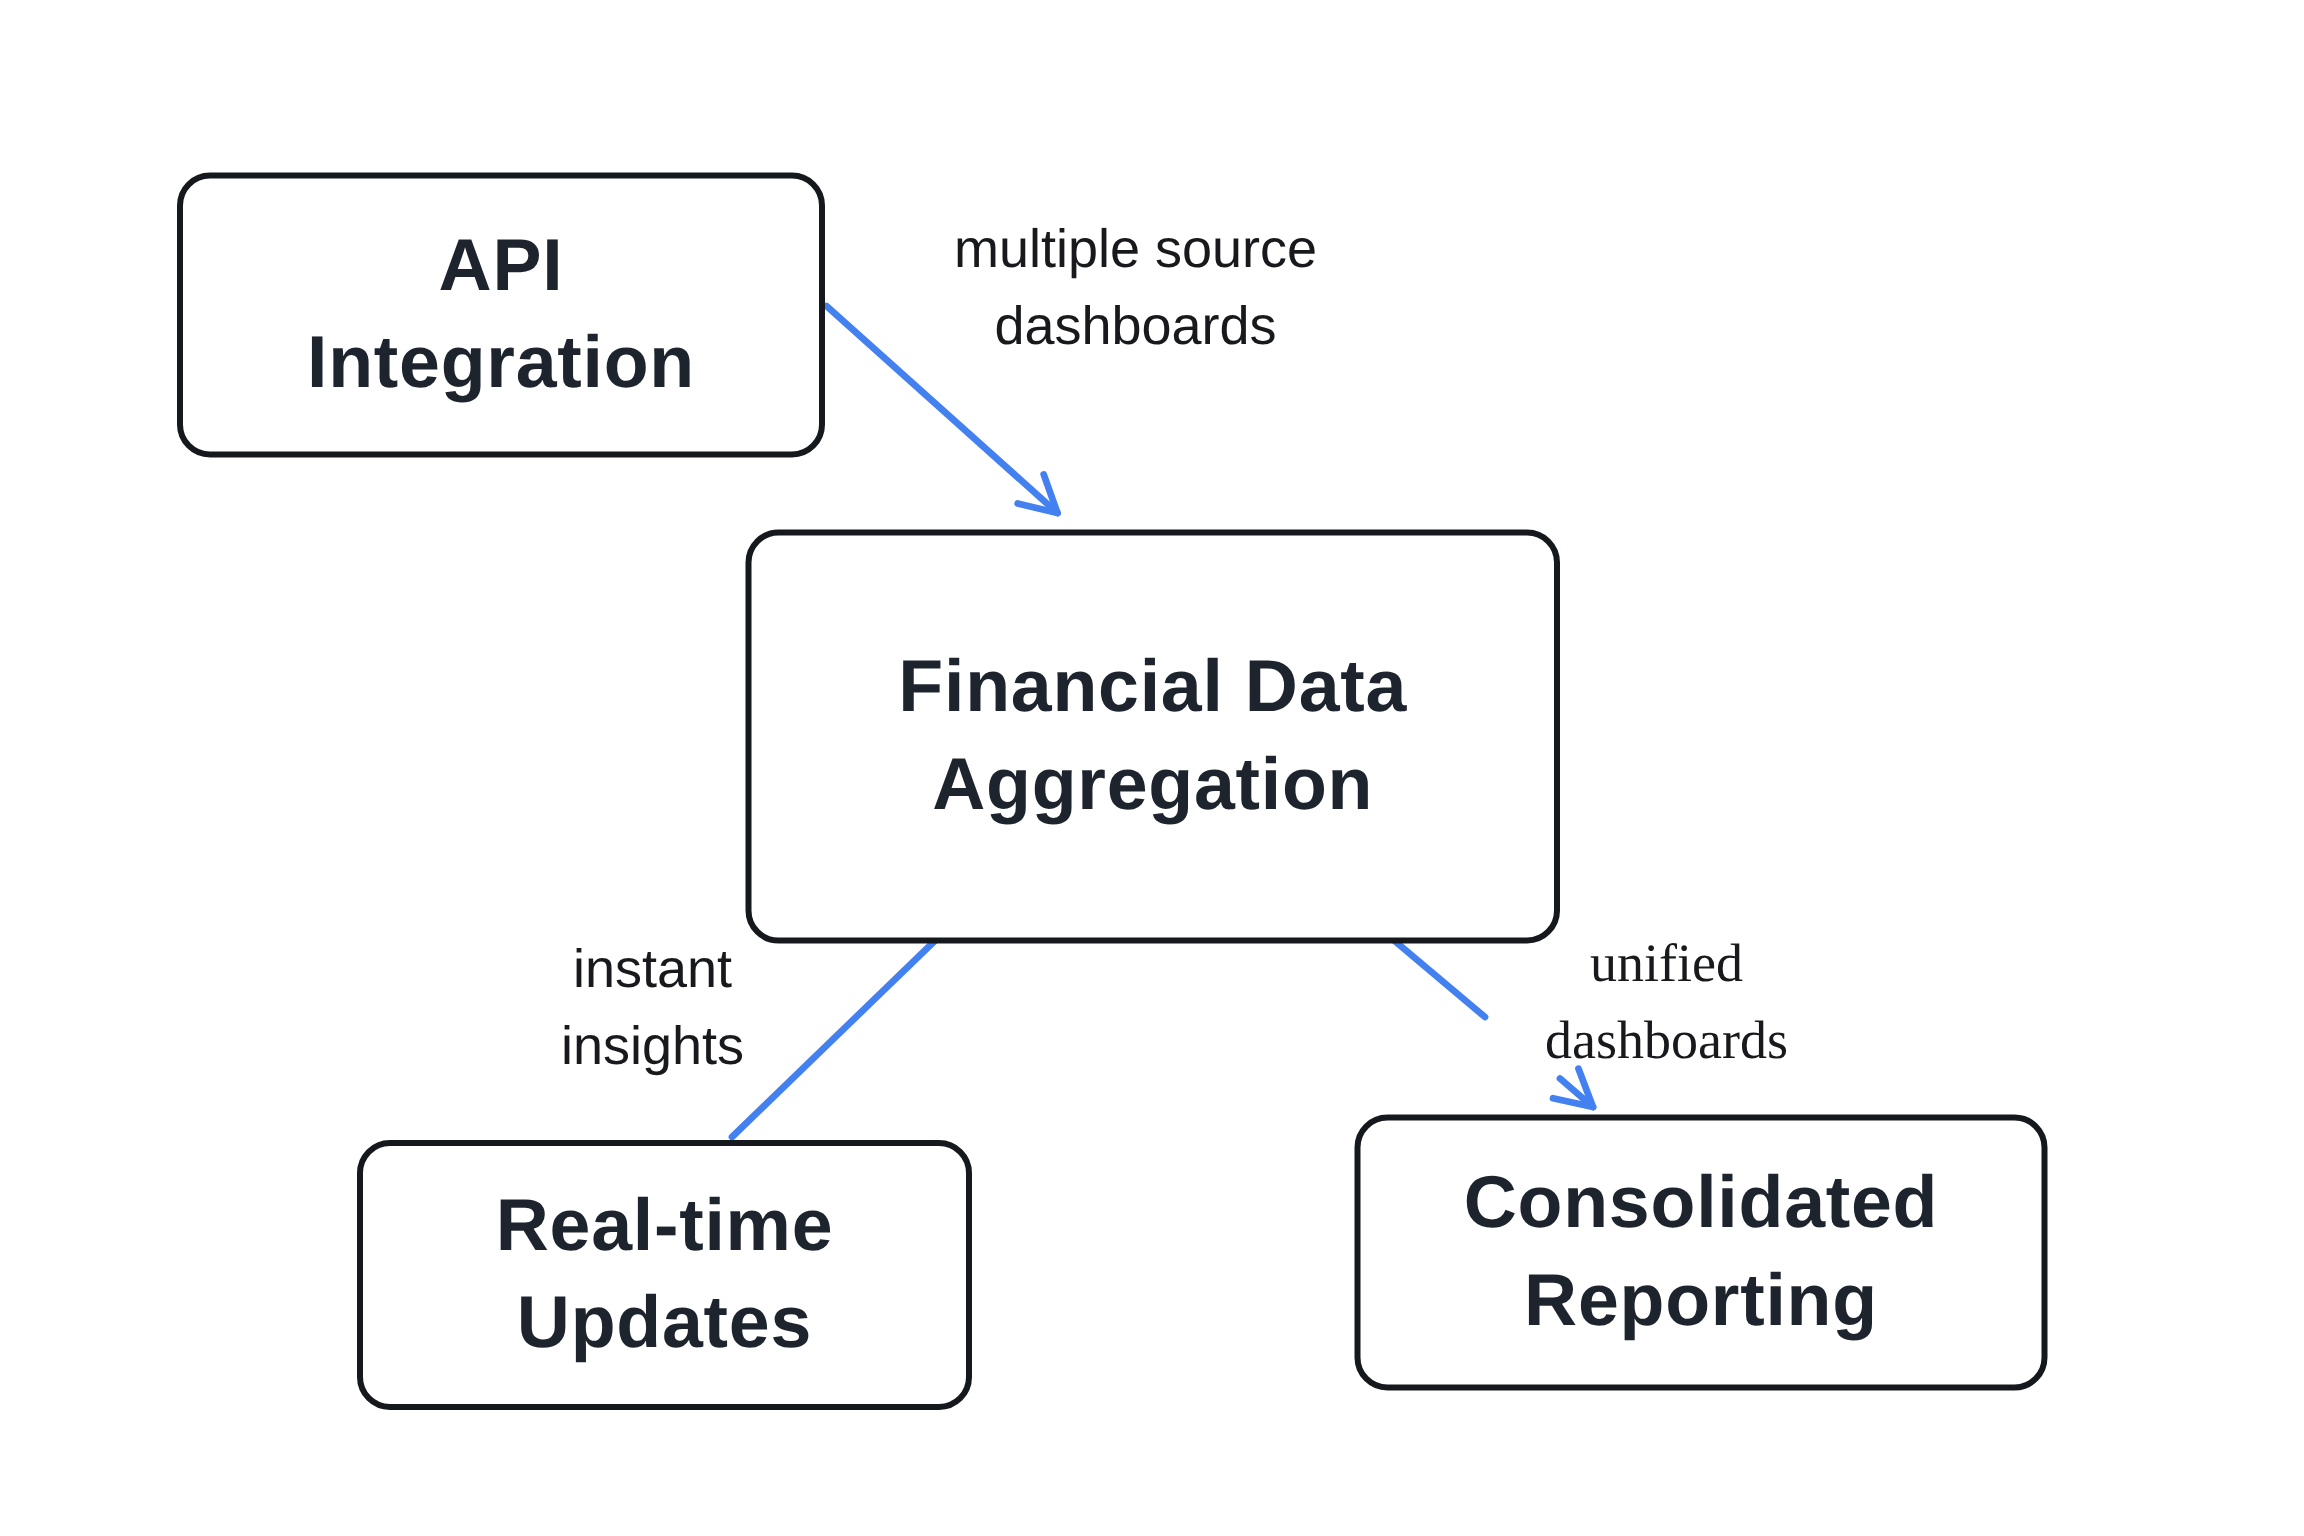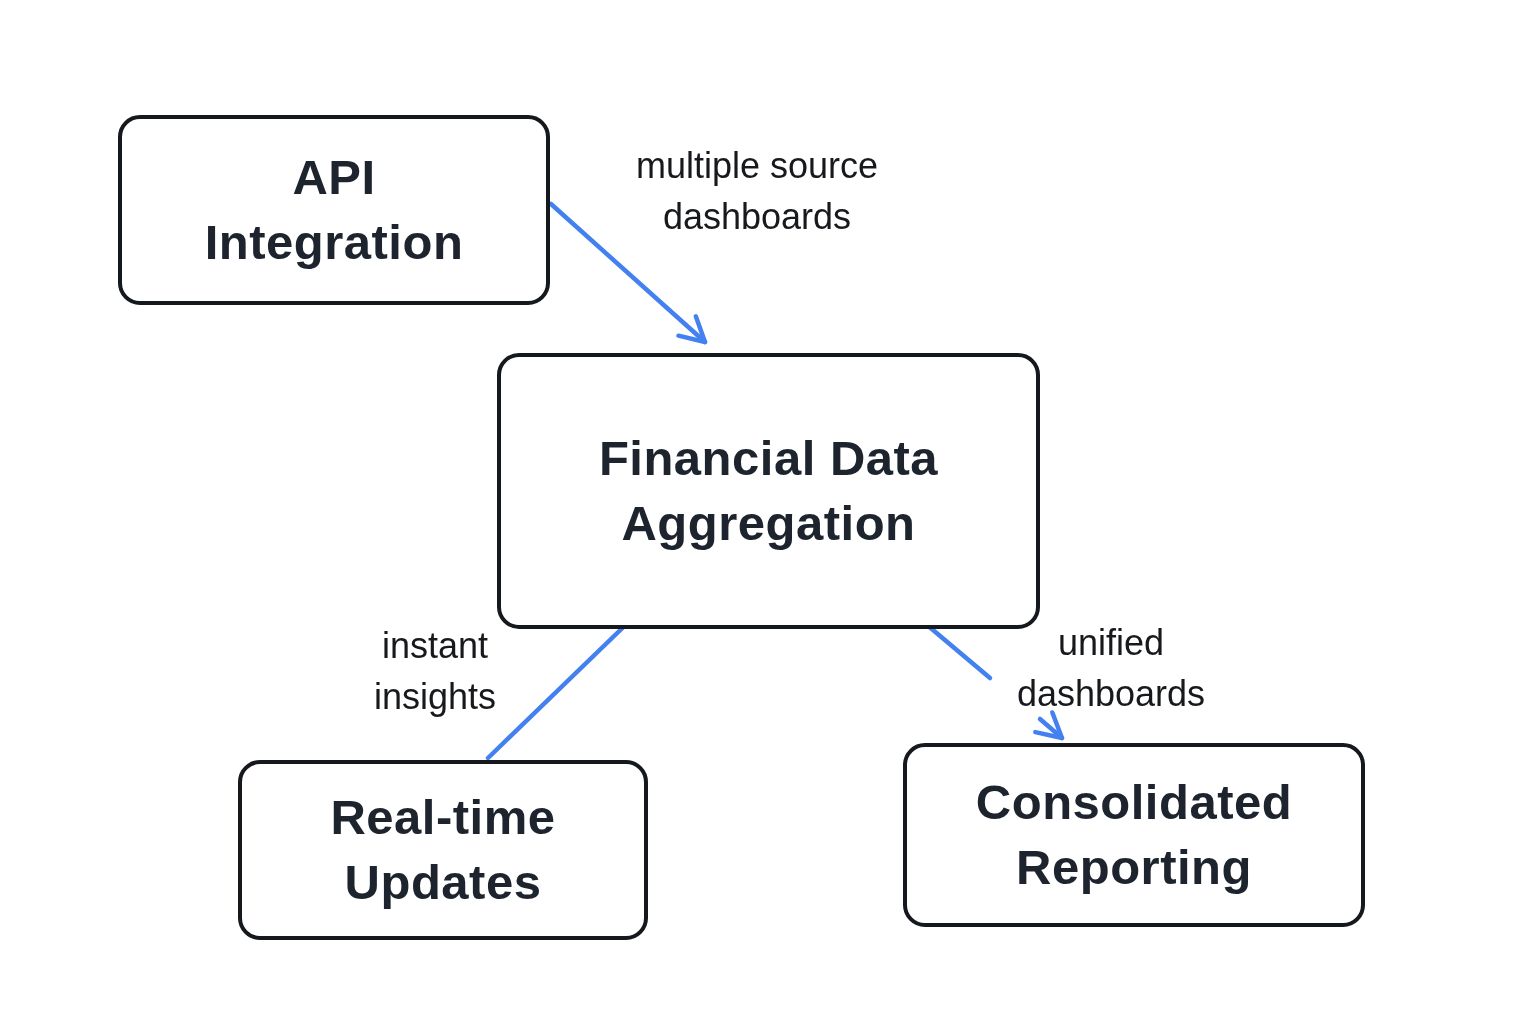--- a/index.html
+++ b/index.html
@@ -46,21 +46,21 @@
     color: #17191c;
     white-space: pre-line;
   }
   #node-api          { left: 118px; top: 115px; width: 432px; height: 190px; }
   #node-financial    { left: 497px; top: 353px; width: 543px; height: 276px; }
   #node-realtime     { left: 238px; top: 760px; width: 410px; height: 180px; }
   #node-consolidated { left: 903px; top: 743px; width: 462px; height: 184px; }
 
   #edge-label-multiple { left: 527px; top: 140px; width: 460px; }
   #edge-label-instant  { left: 285px; top: 620px; width: 300px; }
-  #edge-label-unified  { left: 961px; top: 617px; width: 300px; }
+  #edge-label-unified  { left: 961px; top: 617px; width: 300px; font-family: Liberation Serif, serif; }
 </style>
 </head>
 <body>
 
 <div class="canvas">
 
   <svg class="edges-layer" viewBox="0 0 1536 1024" aria-hidden="true">
     <defs>
       <marker id="arrowhead" markerUnits="userSpaceOnUse" markerWidth="40" markerHeight="40" refX="30" refY="20" orient="auto">
         <path d="M6 7 L30 20 L6 33" fill="none" stroke="#4481f0" stroke-width="4.5" stroke-linecap="round" stroke-linejoin="round"></path>

